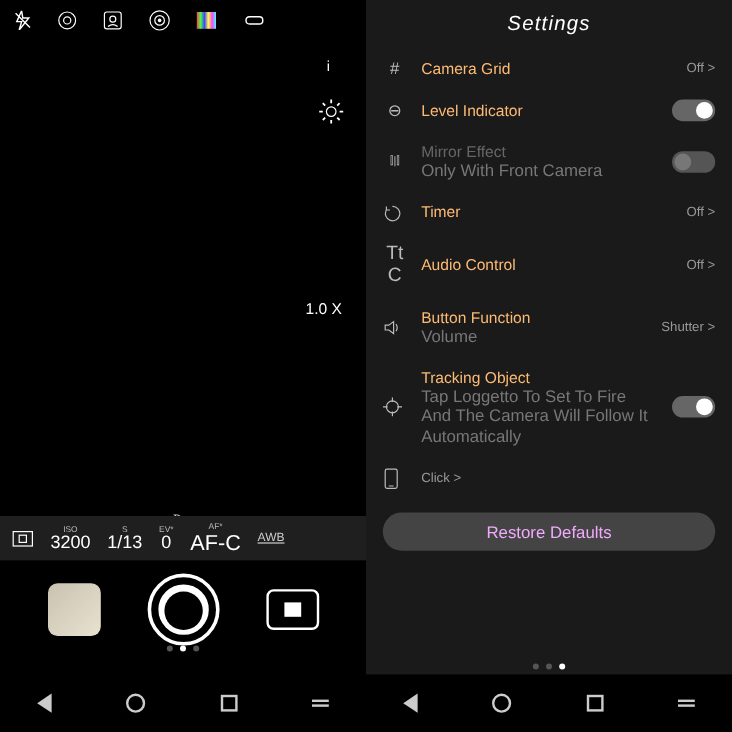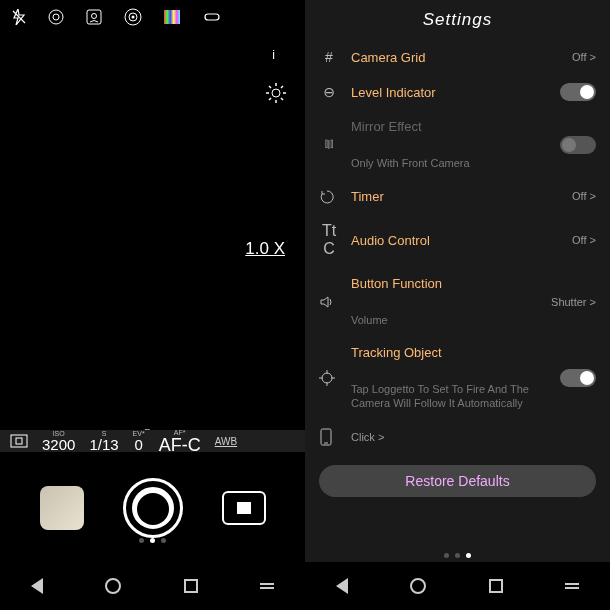--- a/index.html
+++ b/index.html
@@ -6,24 +6,24 @@
 body { width: 610px; height: 610px; background: #000; font-family: Arial, sans-serif; color: #fff; overflow: hidden; display: flex; }
 .left-panel { width: 305px; height: 610px; background: #000; position: relative; }
 .right-panel { width: 305px; height: 610px; background: #1a1a1a; position: relative; }
 
 
 .top-bar { display: flex; gap: 22px; padding: 8px 12px; align-items: center; justify-content: flex-start; }
 .top-bar span { font-size: 16px; }
 .color-icon { width: 16px; height: 14px; background: linear-gradient(to right, #f44, #4f4, #44f, #ff4, #f4f, #4ff); }
 .i-indicator { position: absolute; right: 30px; top: 48px; font-size: 12px; }
 .gear-icon { position: absolute; right: 18px; top: 82px; font-size: 20px; }
-.zoom-label { position: absolute; right: 20px; top: 239px; font-size: 17px; text-decoration: underline; }
+.zoom-label { position: absolute; right: 20px; top: 250px; font-size: 13px; }
 .pro-label { position: absolute; left: 50%; transform: translateX(-50%); top: 426px; font-size: 12px; color: #ccc; font-family: Liberation Serif, serif; }
 
-.pro-row { position: absolute; top: 430px; width: 100%; height: 22px; background: #1f1f1f; display: flex; align-items: center; padding: 0 10px; gap: 14px; }
+.pro-row { position: absolute; top: 430px; width: 100%; height: 37px; background: #1f1f1f; display: flex; align-items: center; padding: 0 10px; gap: 14px; }
 .pro-item { display: flex; flex-direction: column; align-items: center; font-size: 9px; line-height: 1; }
 .pro-item .lbl { color: #bbb; font-size: 7px; }
 .pro-item .val { font-size: 15px; color: #fff; }
 .af-icon { font-size: 14px; }
 .af-val { font-size: 18px; font-weight: 500; }
 
 .shutter-row { position: absolute; top: 470px; width: 100%; display: flex; align-items: center; justify-content: space-around; padding: 8px 20px; }
 .thumb { width: 44px; height: 44px; border-radius: 8px; background: linear-gradient(135deg, #c9c2b0, #e8e2d0); }
 .shutter-btn { width: 60px; height: 60px; border-radius: 50%; border: 3px solid #fff; background: transparent; display: flex; align-items: center; justify-content: center; }
 .shutter-inner { width: 42px; height: 42px; border-radius: 50%; border: 2px solid #fff; background: #fff; }
@@ -44,21 +44,21 @@
 .nav-dbl div { width: 14px; height: 2px; background: #ccc; }
 
 
 .settings-title { text-align: center; padding: 10px 0; font-size: 17px; color: #ffffff; font-style: italic; letter-spacing: 1px; }
 .settings-list { padding: 0 14px; }
 .setting-row { display: flex; align-items: center; padding: 9px 0; gap: 12px; border-bottom: 0; }
 .setting-icon { width: 20px; font-size: 14px; color: #bbb; text-align: center; }
 .setting-body { flex: 1; }
 .setting-label { font-size: 13px; color: #fdba74; }
 .setting-label.dim { color: #666; }
-.setting-sub { font-size: 11px; color: #777; line-height: 1.2; margin-top: 23px; }
+.setting-sub { font-size: 14px; color: #777; line-height: 1.2; }
 .setting-ctrl { font-size: 11px; color: #999; }
 .toggle { width: 36px; height: 18px; border-radius: 10px; background: #555; position: relative; }
 .toggle.on { background: #1e90ff; }
 .toggle-knob { width: 14px; height: 14px; border-radius: 50%; background: #fff; position: absolute; top: 2px; left: 2px; }
 .toggle.on .toggle-knob { left: 20px; }
 .toggle.dim .toggle-knob { background: #888; }
 .toggle-white { width: 36px; height: 18px; border-radius: 10px; background: #666; position: relative; }
 .toggle-white .toggle-knob { background: #fff; left: 20px; }
 
 .restore-row { margin: 10px 14px; }

